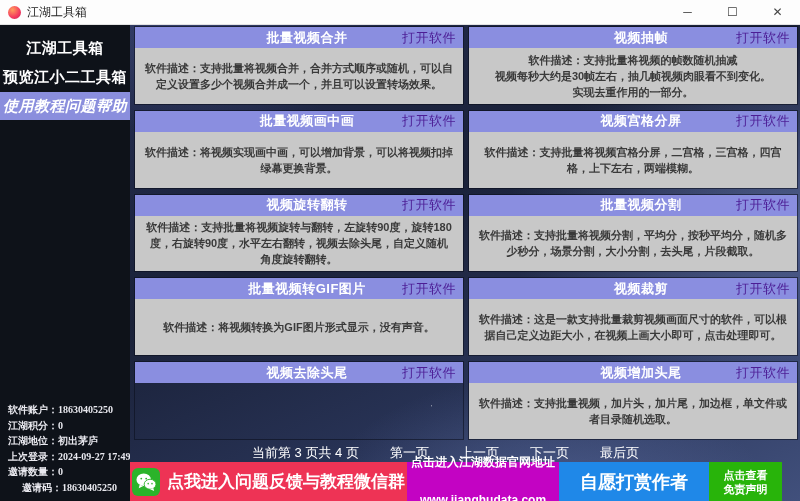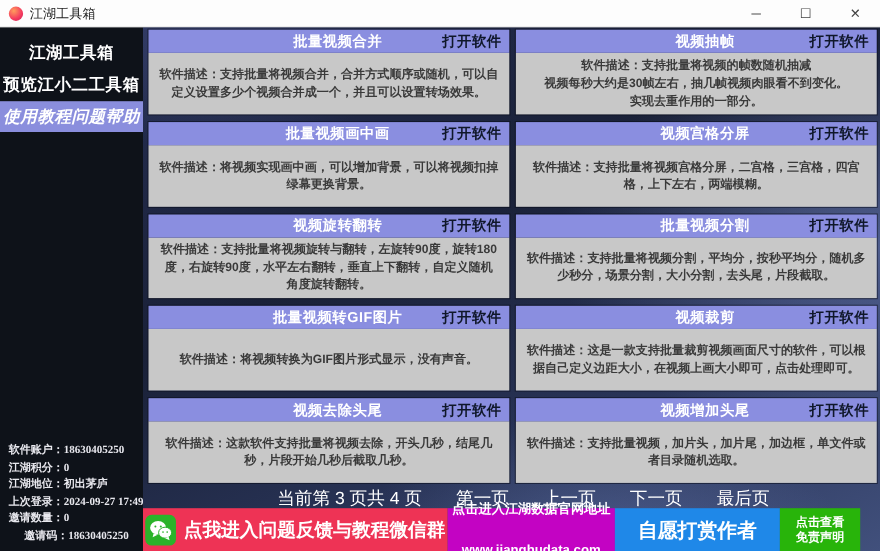--- a/index.html
+++ b/index.html
@@ -68,32 +68,32 @@
   }
   .card { display: flex; flex-direction: column; box-shadow: 0 0 0 1px rgba(10,12,25,.55); }
   .card-header {
     height: 21px; background: #8a8ee0; position: relative;
     display: flex; align-items: center; justify-content: center; flex-shrink: 0; padding-left: 16px;
   }
   .card-title { font-size: 13px; font-weight: bold; color: #fff; letter-spacing: 0.5px; }
   .card-open {
     position: absolute; right: 7px; top: 0; height: 100%;
     display: flex; align-items: center;
-    font-size: 13px; font-weight: bold; color: #0f172a; cursor: pointer; letter-spacing: 0.5px;
+    font-size: 13px; font-weight: normal; color: #4c1d95; cursor: pointer; letter-spacing: 0.5px;
   }
   .card-desc {
     flex: 1; background: #c8c8c8; color: #3a3a3a;
     font-size: 11px; font-weight: bold; line-height: 16px;
     display: flex; align-items: center; justify-content: center; text-align: center;
     padding: 2px 10px; white-space: pre-line;
   }
   
   .pagination {
     height: 18px; display: flex; align-items: center;
-    padding-left: 122px; color: #fff; font-size: 16px; flex-shrink: 0;
+    padding-left: 122px; color: #fff; font-size: 13px; flex-shrink: 0;
   }
   .page-status { margin-right: 31px; }
   .page-link { margin-right: 31px; cursor: pointer; }
   
   .footer { height: 39px; display: flex; flex-shrink: 0; }
   .f-btn {
     display: flex; align-items: center; justify-content: center;
     color: #fff; font-weight: bold; cursor: pointer; text-align: center;
   }
   .f-red   { width: 277px; background: #ee3355; font-size: 17px; gap: 7px; }
@@ -171,21 +171,21 @@
           <span class="card-open">打开软件</span>
         </div>
         <div class="card-desc">软件描述：支持批量将视频宫格分屏，二宫格，三宫格，四宫格，上下左右，两端模糊。</div>
       </div>
 
       <div class="card">
         <div class="card-header">
           <span class="card-title">视频旋转翻转</span>
           <span class="card-open">打开软件</span>
         </div>
-        <div class="card-desc">软件描述：支持批量将视频旋转与翻转，左旋转90度，旋转180度，右旋转90度，水平左右翻转，垂直上下翻转，自定义随机角度旋转翻转。</div>
+        <div class="card-desc">软件描述：支持批量将视频旋转与翻转，左旋转90度，旋转180度，右旋转90度，水平左右翻转，视频去除头尾，自定义随机角度旋转翻转。</div>
       </div>
 
       <div class="card">
         <div class="card-header">
           <span class="card-title">批量视频分割</span>
           <span class="card-open">打开软件</span>
         </div>
         <div class="card-desc">软件描述：支持批量将视频分割，平均分，按秒平均分，随机多少秒分，场景分割，大小分割，去头尾，片段截取。</div>
       </div>
 
@@ -203,21 +203,20 @@
           <span class="card-open">打开软件</span>
         </div>
         <div class="card-desc">软件描述：这是一款支持批量裁剪视频画面尺寸的软件，可以根据自己定义边距大小，在视频上画大小即可，点击处理即可。</div>
       </div>
 
       <div class="card">
         <div class="card-header">
           <span class="card-title">视频去除头尾</span>
           <span class="card-open">打开软件</span>
         </div>
-        <div class="card-desc">软件描述：这款软件支持批量将视频去除，开头几秒，结尾几秒，片段开始几秒后截取几秒。</div>
       </div>
 
       <div class="card">
         <div class="card-header">
           <span class="card-title">视频增加头尾</span>
           <span class="card-open">打开软件</span>
         </div>
         <div class="card-desc">软件描述：支持批量视频，加片头，加片尾，加边框，单文件或者目录随机选取。</div>
       </div>
 

